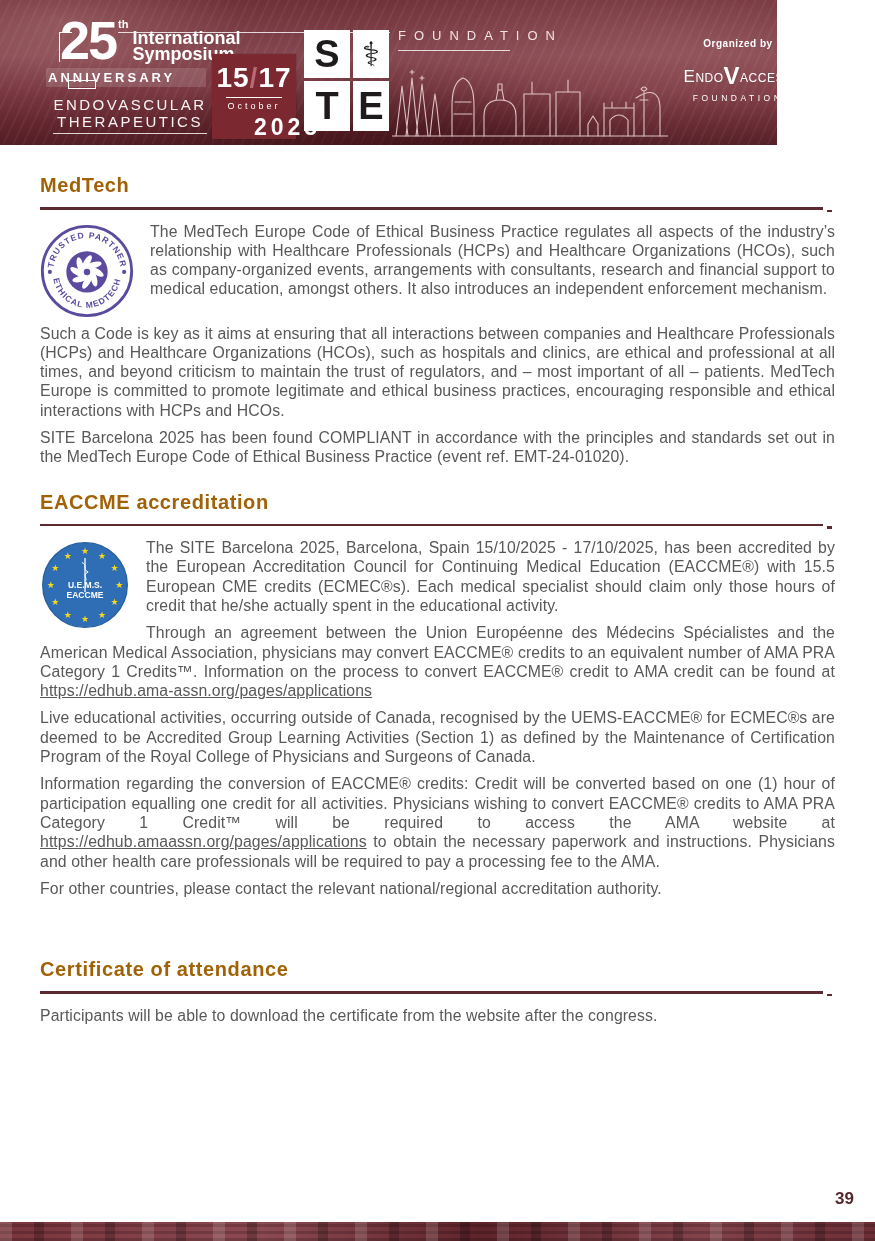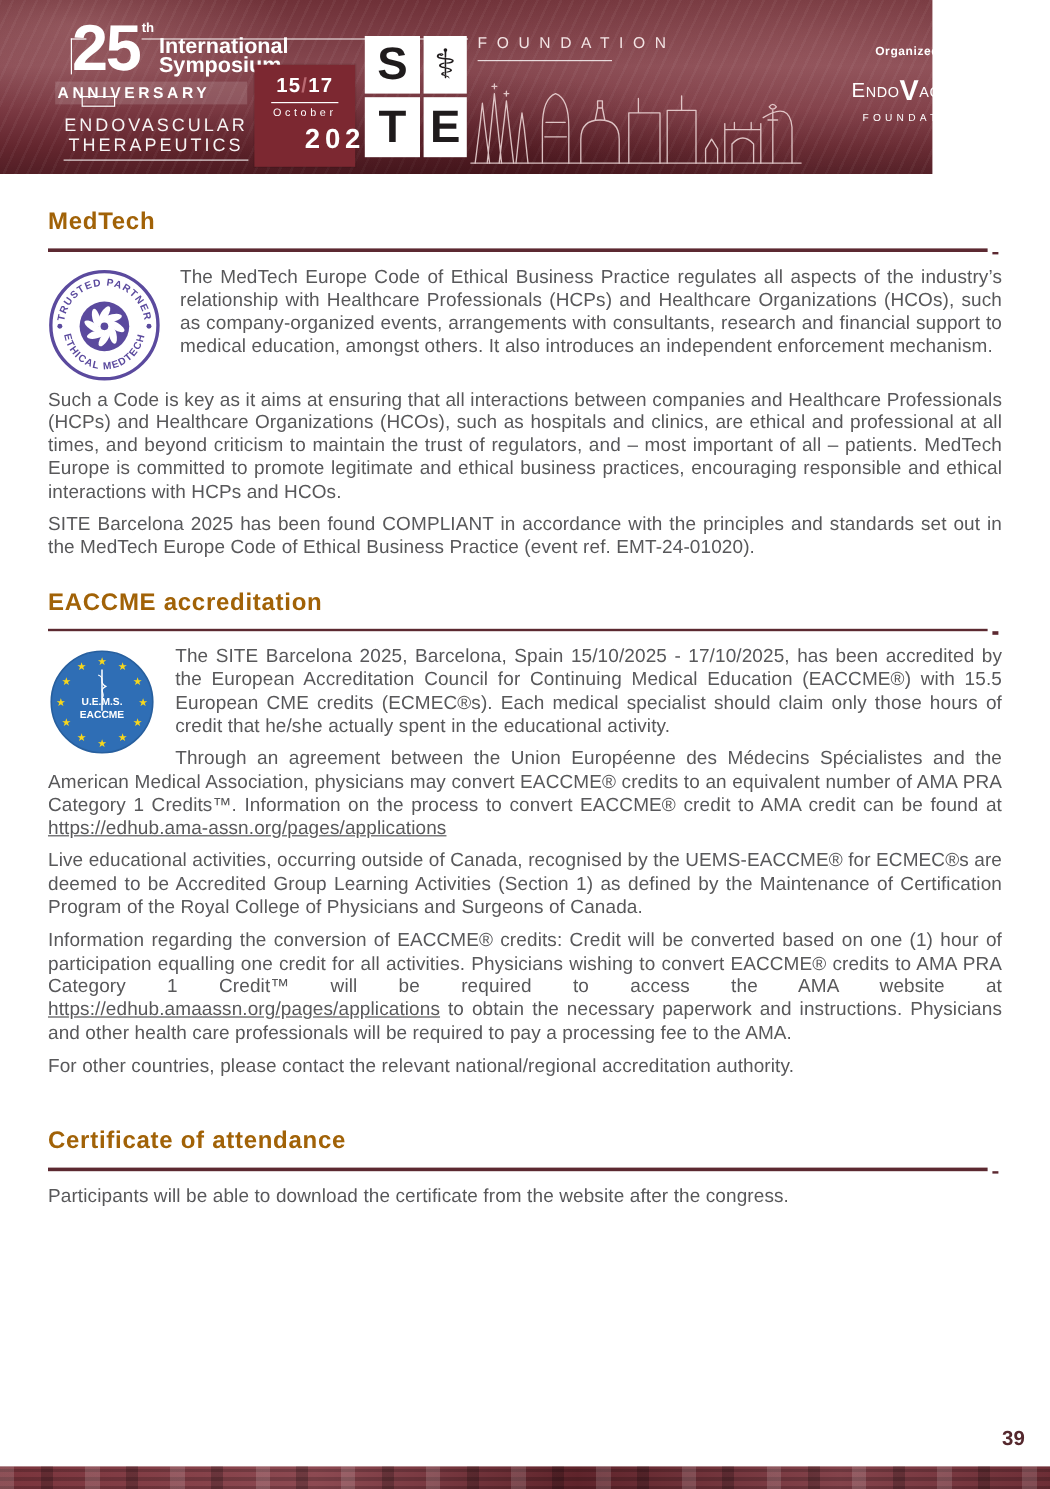--- a/index.html
+++ b/index.html
@@ -31,53 +31,53 @@
   .intl { font-size:18px; font-weight:bold; line-height:16px; margin:16px 0 0 4px; }
   .anniv { margin-top:2px; width:160px; background:rgba(255,255,255,0.14); font-weight:bold; font-size:13px; letter-spacing:3px; padding:2px 0 2px 2px; }
   .endo-brand { margin-top:9px; text-align:center; font-size:15px; letter-spacing:2.5px; line-height:17px; opacity:0.95; }
   .endo-brand .u { display:inline-block; border-bottom:1px solid rgba(255,255,255,0.85); padding-bottom:3px; }
 
   .date-badge {
     position:absolute; left:212px; top:54px; width:84px; height:85px;
     background:#7c2831; color:#fff; text-align:center; padding-top:8px;
     box-shadow:0 0 0 1px rgba(0,0,0,0.08);
   }
-  .db-days { font-size:17px; font-weight:bold; letter-spacing:1px; }
+  .db-days { font-size:28px; font-weight:bold; letter-spacing:1px; }
   .db-sep { color:#b96a72; }
   .db-line { width:56px; height:1px; background:#fff; margin:3px auto 3px; }
   .db-month { font-size:9px; letter-spacing:3px; }
   .db-year { font-size:23px; font-weight:bold; letter-spacing:4px; margin-top:3px;padding-left:42px; }
 
   .site-logo { position:absolute; left:304px; top:30px; width:88px; height:104px;
     display:grid; grid-template-columns:46px 36px; grid-template-rows:48px 50px; gap:3px; }
   .site-tile { background:#fff; display:flex; align-items:center; justify-content:center;
     color:#1f1b1c; font-weight:bold; font-size:38px; line-height:1; }
   .site-tile.staff { font-family:"DejaVu Sans", sans-serif; font-size:34px; font-weight:normal; }
 
   .city { position:absolute; left:398px; top:28px; color:#f3e4e4; font-size:13px; letter-spacing:8px; }
   .city-line { position:absolute; left:398px; top:50px; width:112px; height:1px; background:rgba(255,255,255,0.8); }
   .skyline { position:absolute; left:392px; top:44px; }
 
-  .organizer { position:absolute; left:694px; top:38px; width:140px; color:#fff; text-align:center; }
+  .organizer { position:absolute; left:668px; top:38px; width:140px; color:#fff; text-align:center; }
   .org-label { font-size:10px; font-weight:bold; letter-spacing:0.5px; }
   .org-name { margin-top:13px; font-size:17px; letter-spacing:0.5px; font-variant:small-caps; }
   .org-name .bigv { font-size:24px; font-weight:bold; vertical-align:-2px; }
   .org-sub { margin-top:3px; font-size:8.5px; letter-spacing:3.5px; }
 
   
   .content { position:absolute; top:174px; left:40px; width:795px; color:#58585a; }
   h2.sec { font-size:20px; font-weight:bold; letter-spacing:0.6px; color:#a16207; margin-bottom:10px; }
   .rule { position:relative; width:783px; height:2.5px; background:#5c2931; margin-bottom:12px; }
   .rule::after { content:""; position:absolute; right:-9px; top:2.5px; width:5px; height:2.5px; background:#5c2931; }
   p.body { font-size:15.8px; line-height:19.3px; letter-spacing:0.1px; text-align:justify; margin-bottom:8px; }
   a.doc-link { color:inherit; text-decoration:underline; cursor:pointer; }
 
   .badge { float:left; margin:2px 16px 6px 0; }
   .sec-gap { margin-top:24px; }
-  .sec-gap-lg { margin-top:42px; }
+  .sec-gap-lg { margin-top:60px; }
   .clear { clear:both; }
 
   
   .page-number { position:absolute; right:21px; top:1189px; font-size:17px; font-weight:bold; color:#55282e; }
   .footer-strip {
     position:absolute; bottom:0; left:0; width:875px; height:19px;
     background:
       repeating-linear-gradient(90deg, rgba(255,255,255,0.14) 0 12px, transparent 12px 34px, rgba(0,0,0,0.22) 34px 44px, transparent 44px 71px),
       repeating-linear-gradient(0deg, rgba(0,0,0,0.18) 0 3px, transparent 3px 7px),
       linear-gradient(90deg, #7a343c, #8d4a52 30%, #5f242b 55%, #84434b 80%, #6d2e36);

